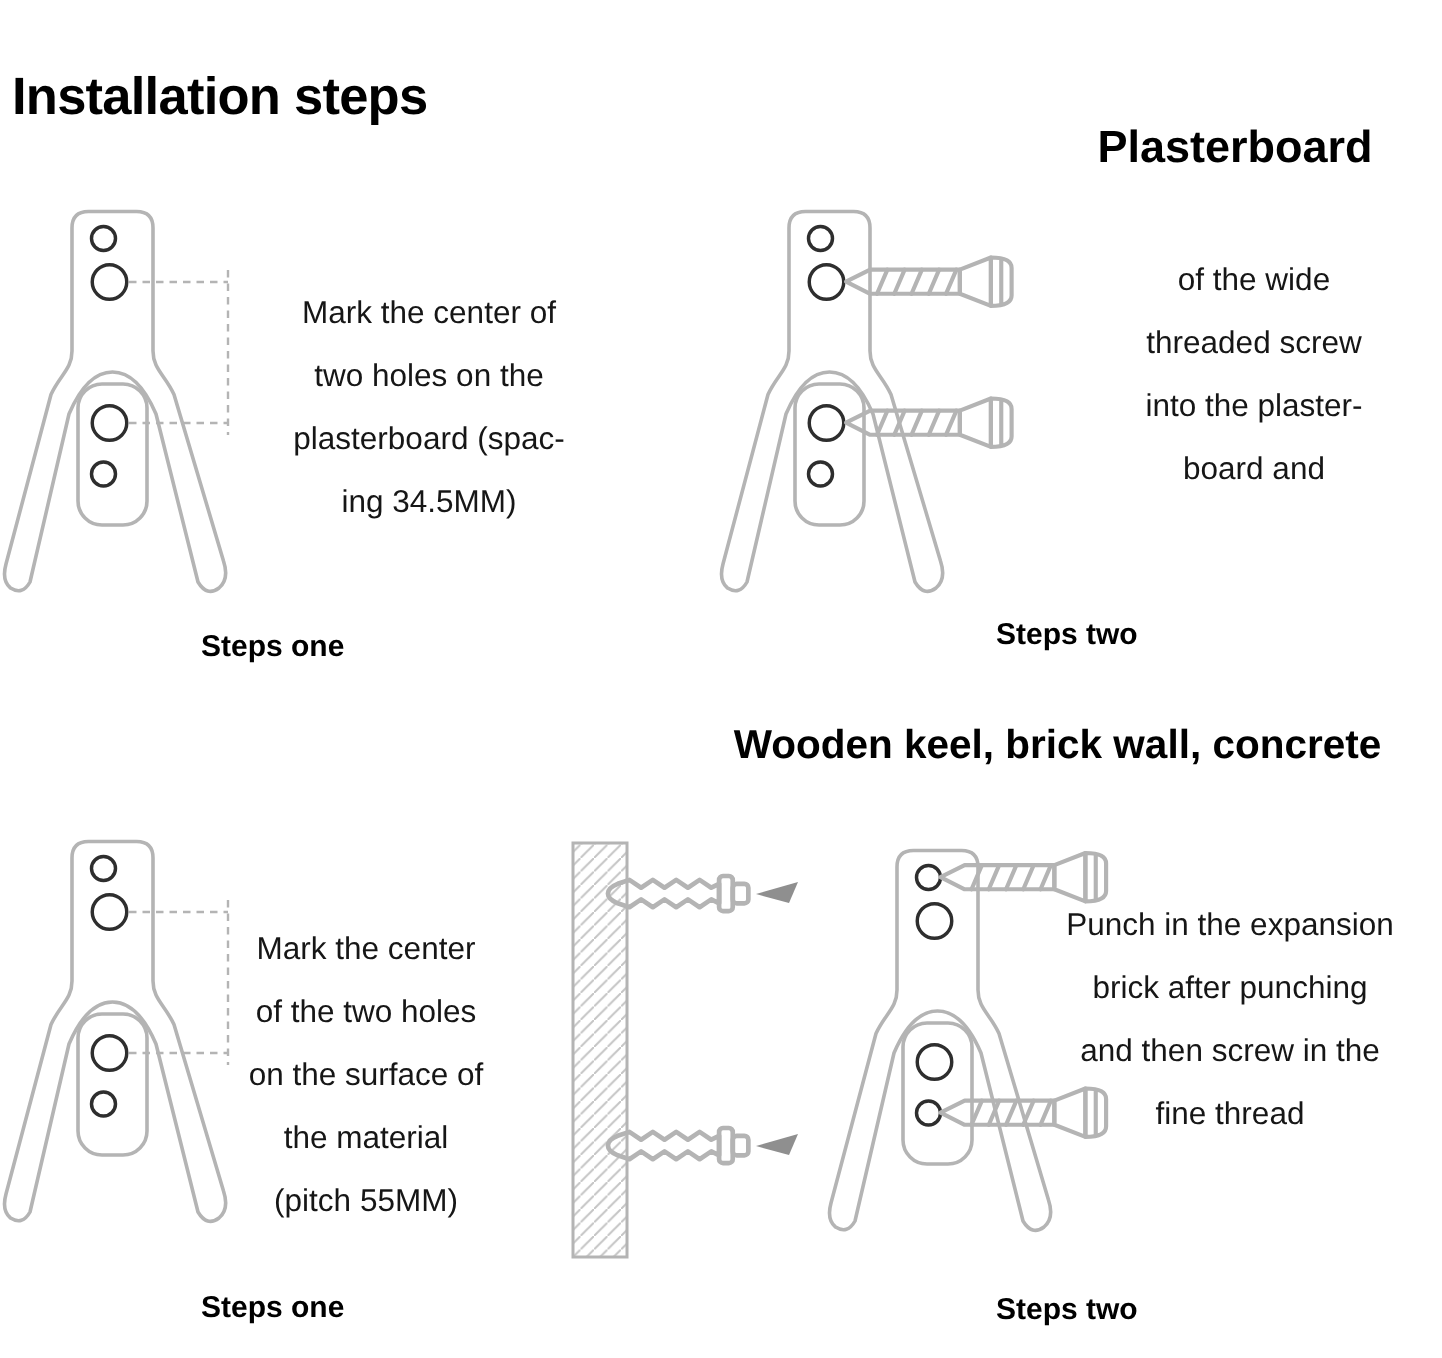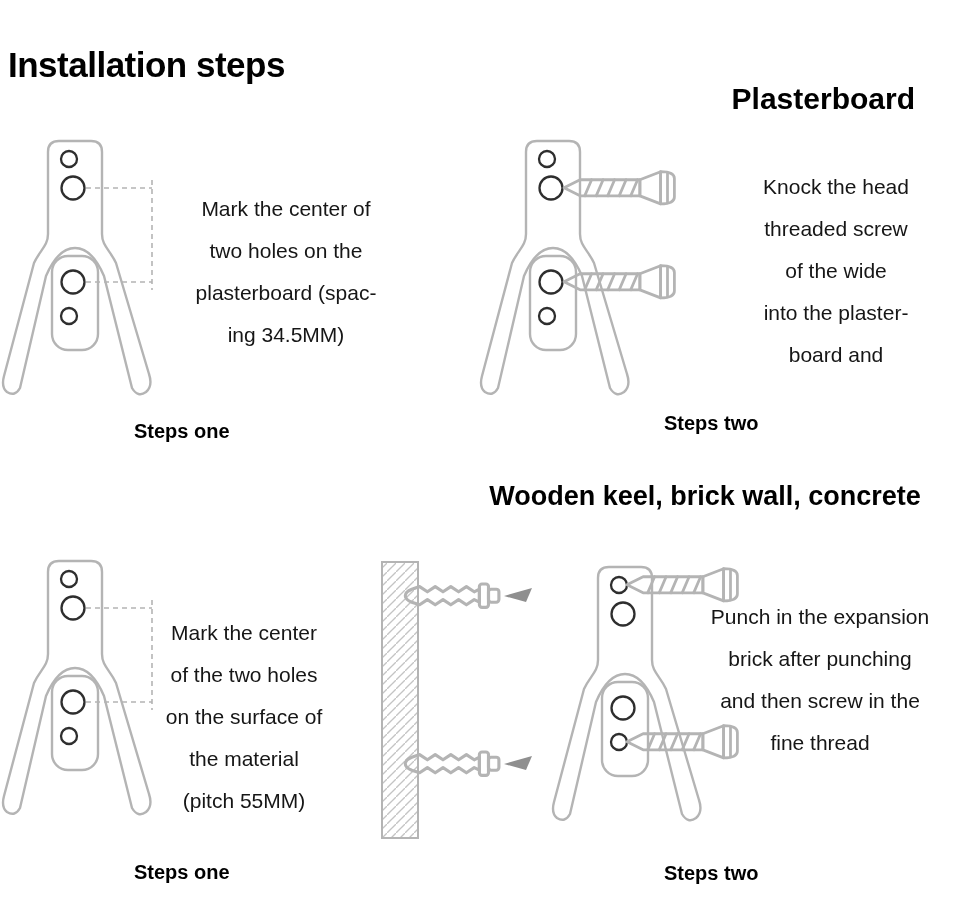--- a/index.html
+++ b/index.html
@@ -106,23 +106,22 @@
 
   <div class="caption cap-1">Steps one</div>
 
   <svg class="fig fig2" width="300" height="290" viewBox="0 0 300 290">
     <use href="#hook"></use>
     <use href="#screw" transform="translate(86,38) scale(1.15)"></use>
     <use href="#screw" transform="translate(86,132) scale(1.15)"></use>
   </svg>
 
   <div class="textblock tb-tr">
-    <div class="tline">Knock the head</div>
+    <div class="tline">of the wide</div>
     <div class="tline">threaded screw</div>
-    <div class="tline">of the wide</div>
     <div class="tline">into the plaster-</div>
     <div class="tline">board and</div>
   </div>
 
   <div class="caption cap-2">Steps two</div>
 
   <div class="heading h-wood">Wooden keel, brick wall, concrete</div>
 
   <svg class="fig fig3" width="170" height="290" viewBox="0 0 170 290">
     <use href="#hook"></use>

